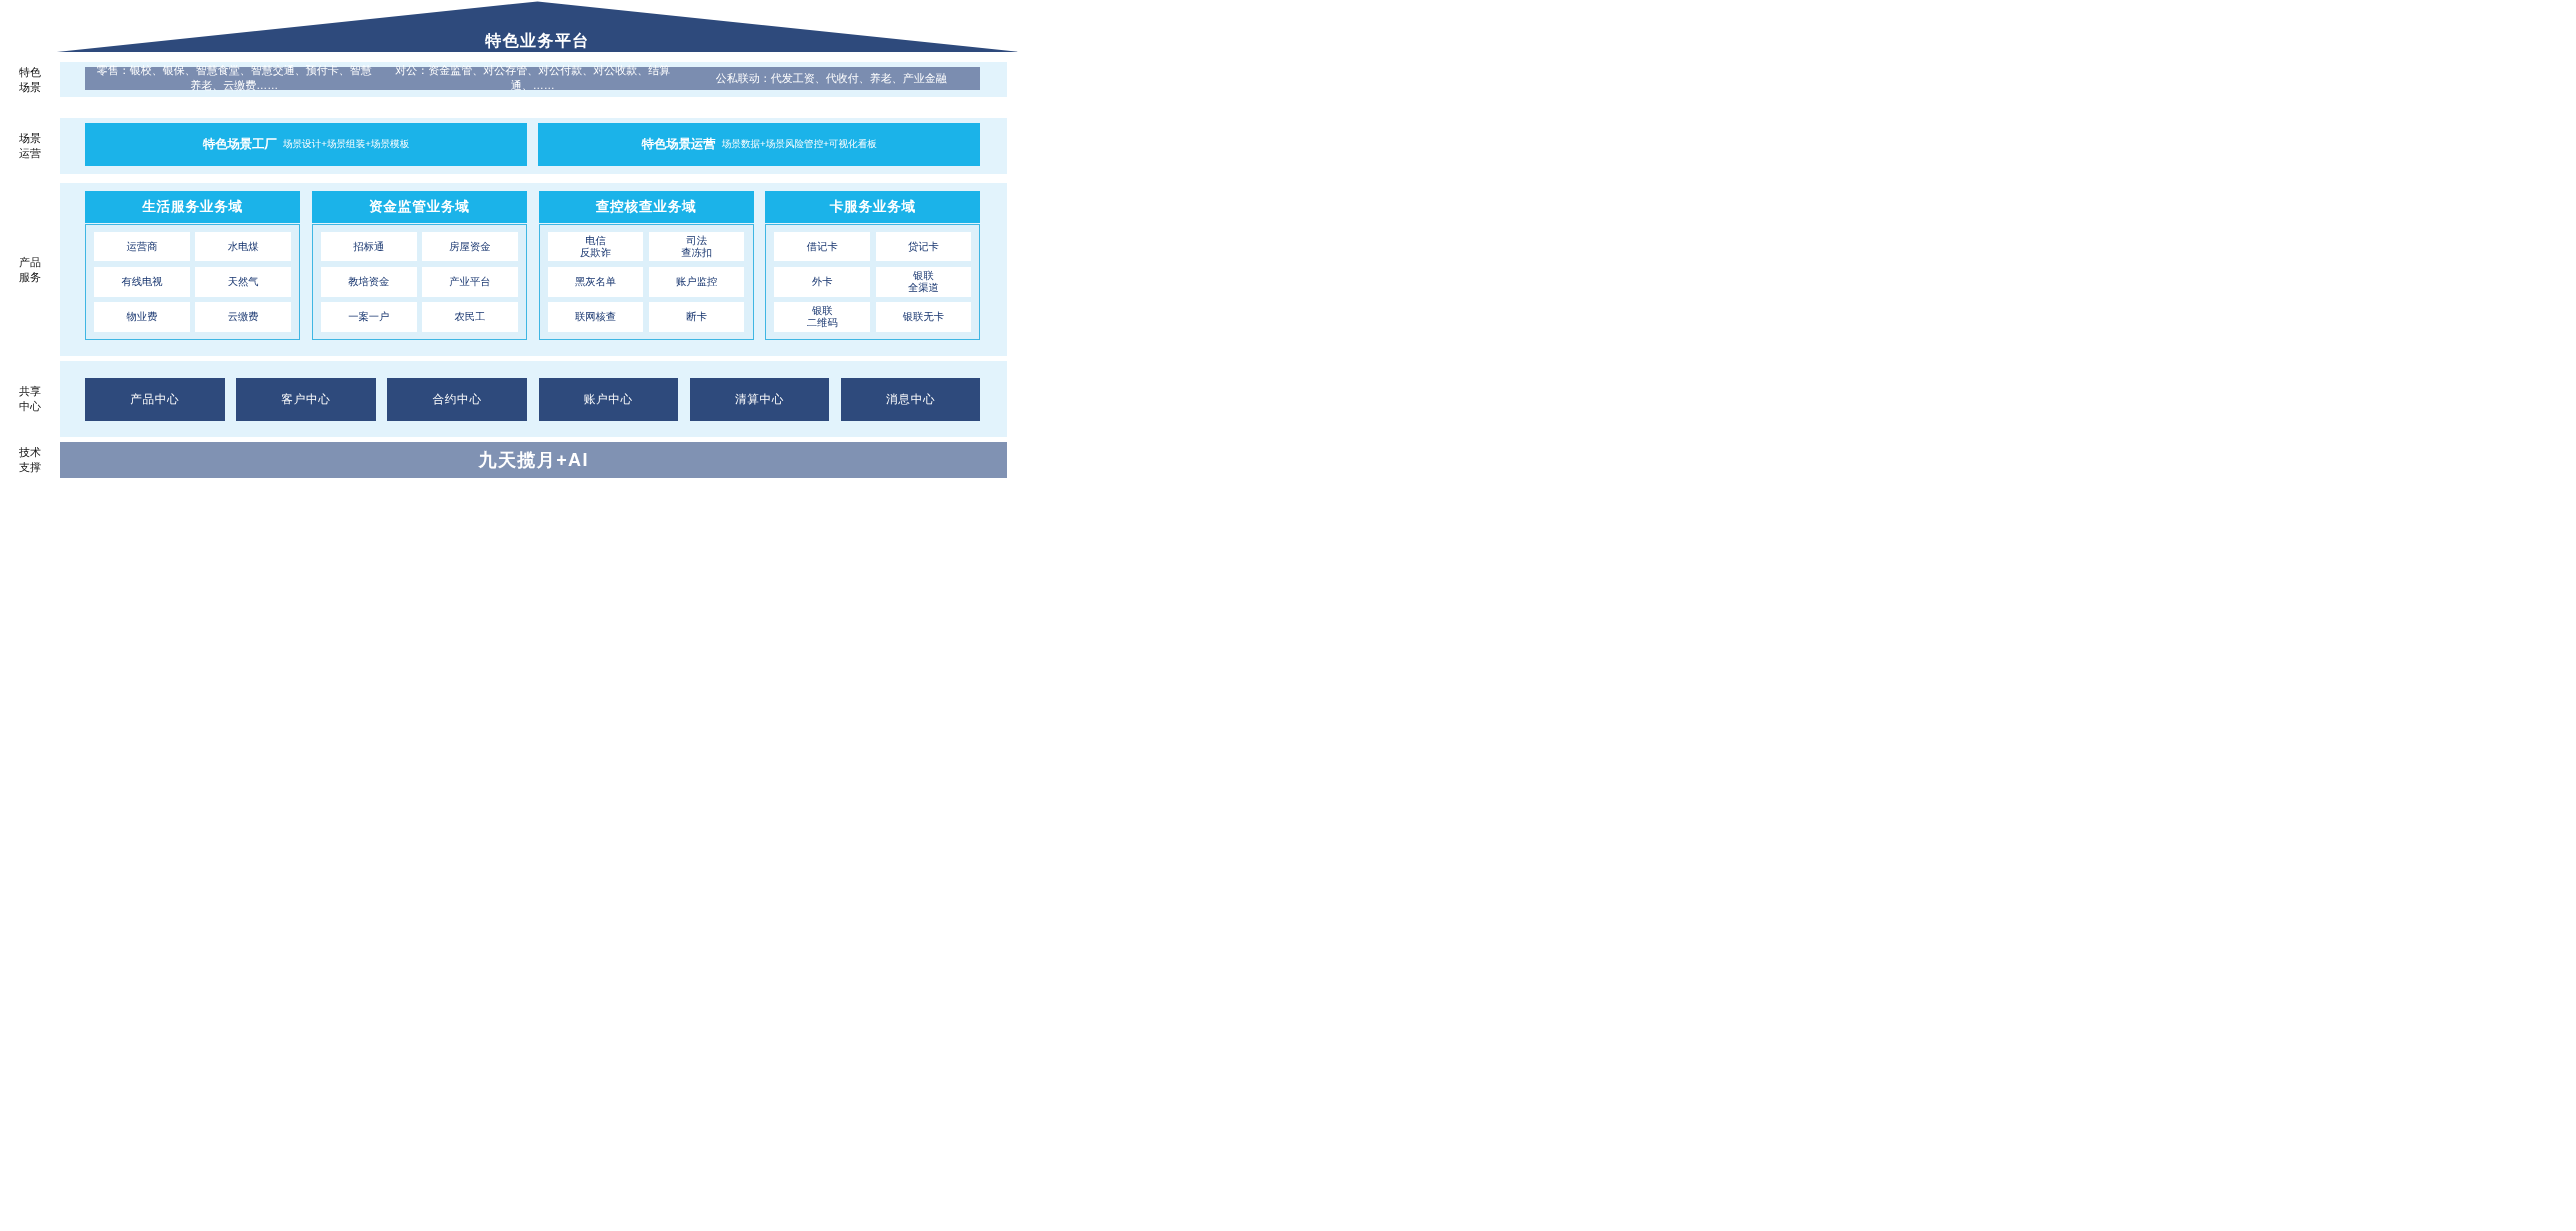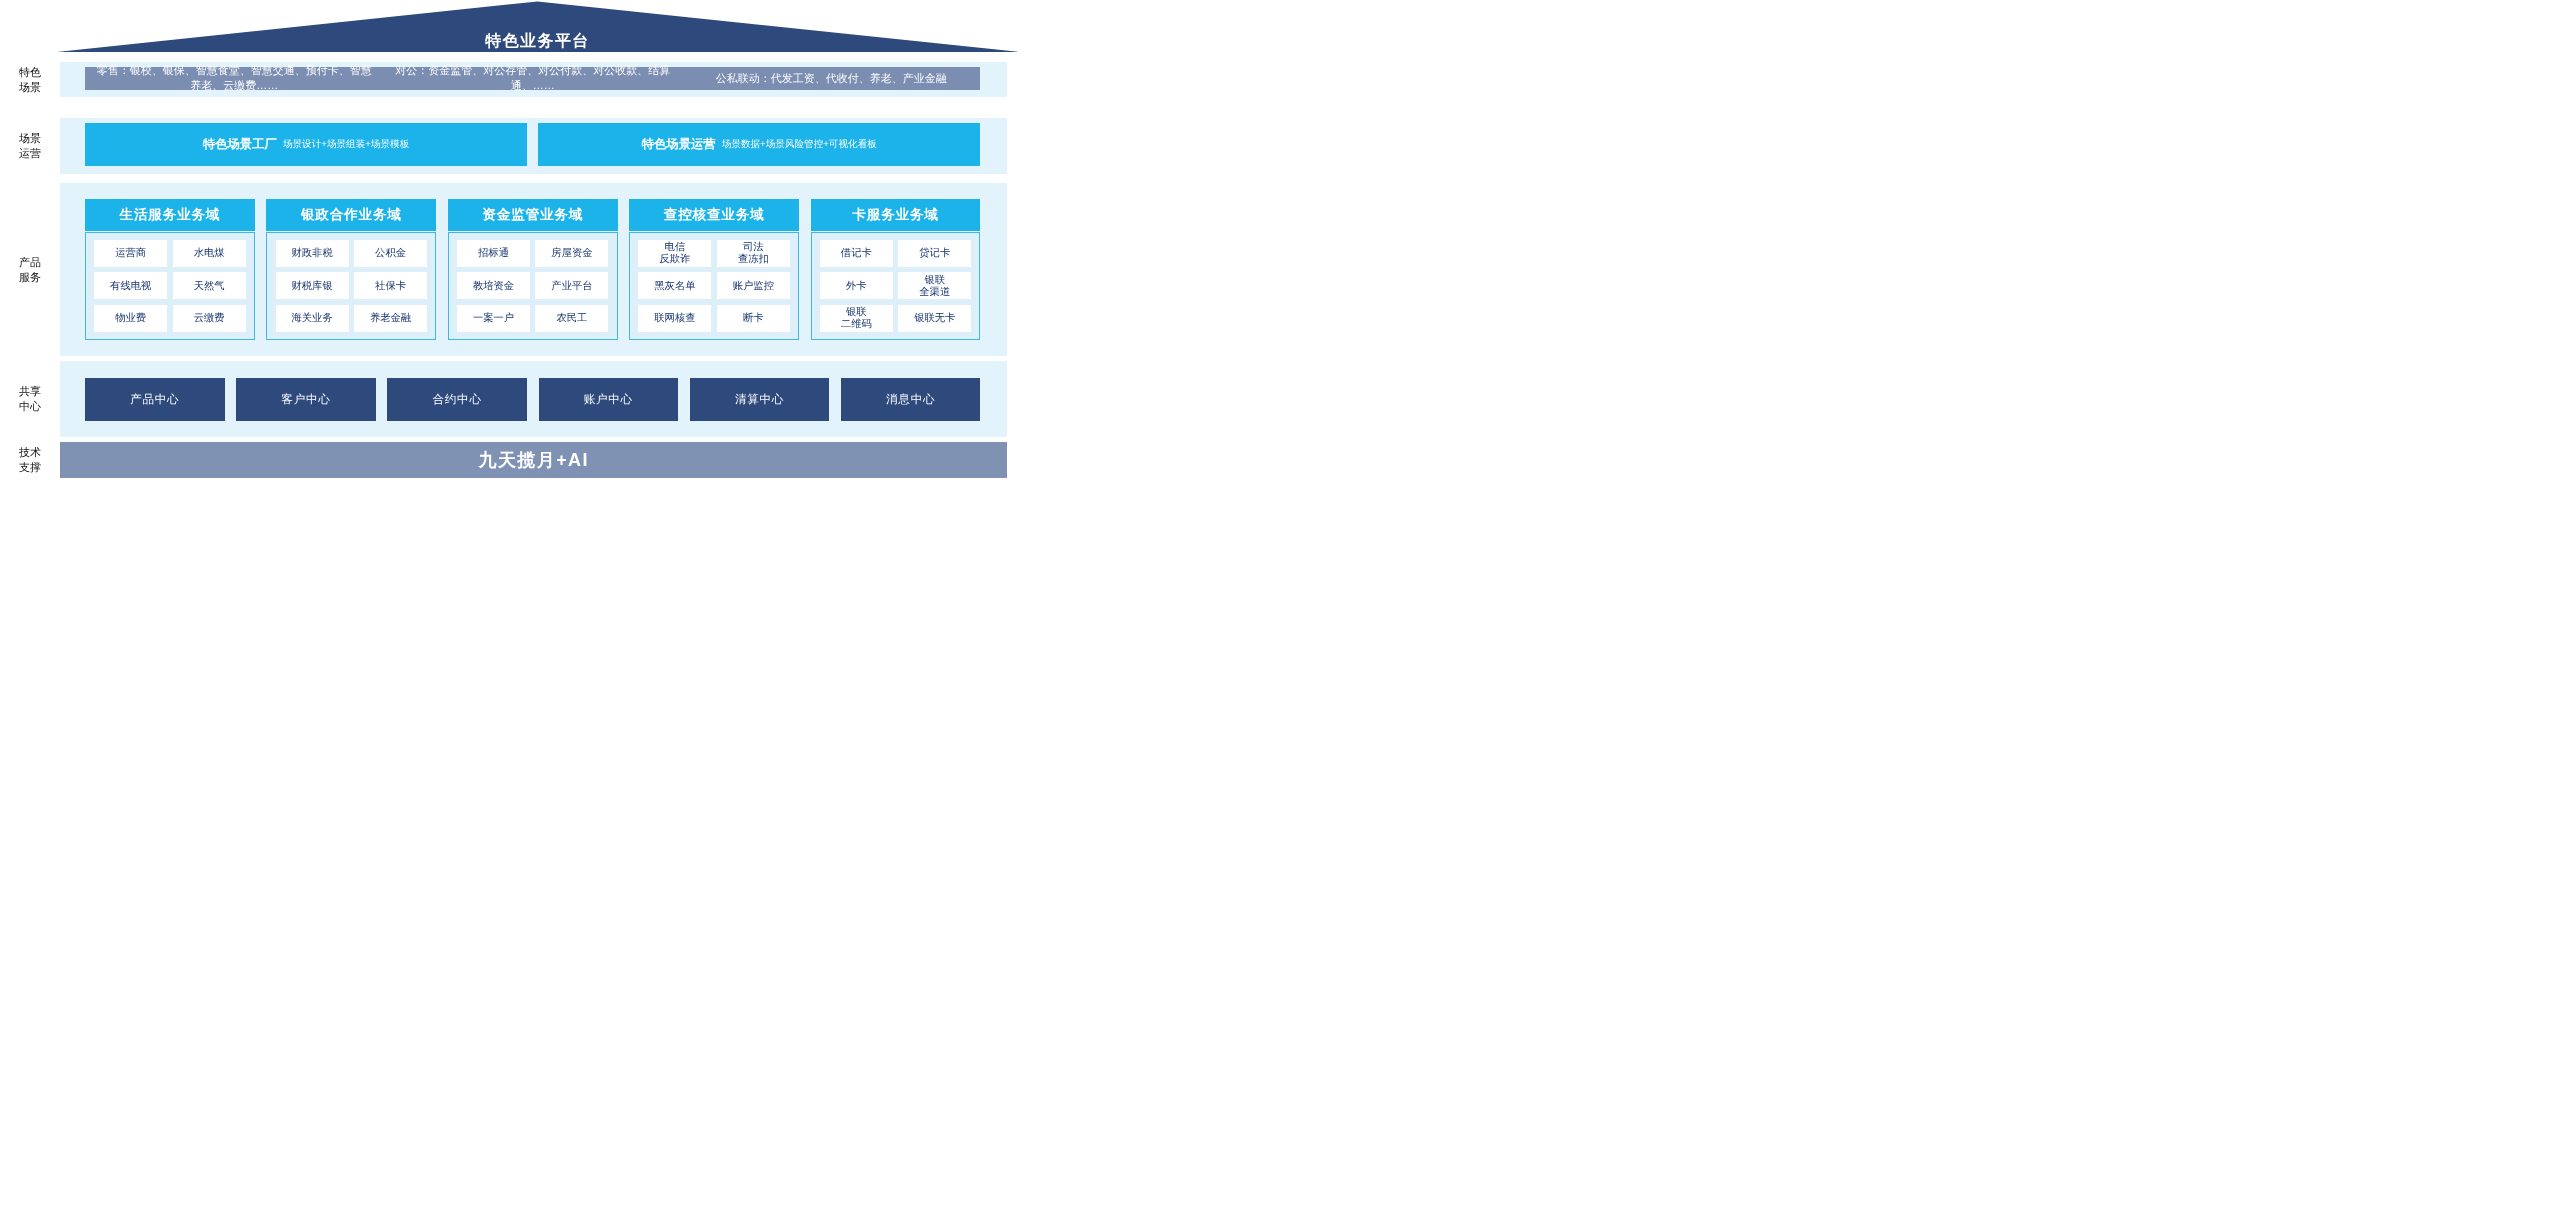--- a/index.html
+++ b/index.html
@@ -51,21 +51,21 @@
   .row-operation .band{display:flex;gap:11px;padding-top:4.8px;padding-bottom:8.2px;}
   .op-box{
     flex:1;background:#1BB3E9;color:#ffffff;
     display:flex;align-items:center;justify-content:center;
     text-align:center;gap:6.2px;
   }
   .op-title{font-size:12.3px;font-weight:bold;}
   .op-subtitle{font-size:9.6px;}
   
   .row-products{top:183px;height:173px;}
-  .row-products .band{display:flex;gap:11.6px;padding-top:16px;padding-bottom:16.4px;}
+  .row-products .band{display:flex;gap:11.6px;padding-top:8px;padding-bottom:16.4px;}
   .domain{flex:1;display:flex;flex-direction:column;min-width:0;}
   .domain-header{
     background:#1BB3E9;color:#ffffff;font-weight:bold;font-size:13.7px;
     height:31.5px;display:flex;align-items:center;justify-content:center;
     text-align:center;letter-spacing:0.7px;
   }
   .domain-panel{
     margin-top:1.4px;flex:1;
     background:#DDF0FA;border:0.7px solid #3FB6E3;
     box-sizing:border-box;
@@ -140,31 +140,20 @@
           <div class="cell">运营商</div>
           <div class="cell">水电煤</div>
           <div class="cell">有线电视</div>
           <div class="cell">天然气</div>
           <div class="cell">物业费</div>
           <div class="cell">云缴费</div>
         </div>
       </div>
 
 
-      <div class="domain">
-        <div class="domain-header">银政合作业务域</div>
-        <div class="domain-panel">
-          <div class="cell">财政非税</div>
-          <div class="cell">公积金</div>
-          <div class="cell">财税库银</div>
-          <div class="cell">社保卡</div>
-          <div class="cell">海关业务</div>
-          <div class="cell">养老金融</div>
-        </div>
-      </div>
 
       <div class="domain">
         <div class="domain-header">资金监管业务域</div>
         <div class="domain-panel">
           <div class="cell">招标通</div>
           <div class="cell">房屋资金</div>
           <div class="cell">教培资金</div>
           <div class="cell">产业平台</div>
           <div class="cell">一案一户</div>
           <div class="cell">农民工</div>

